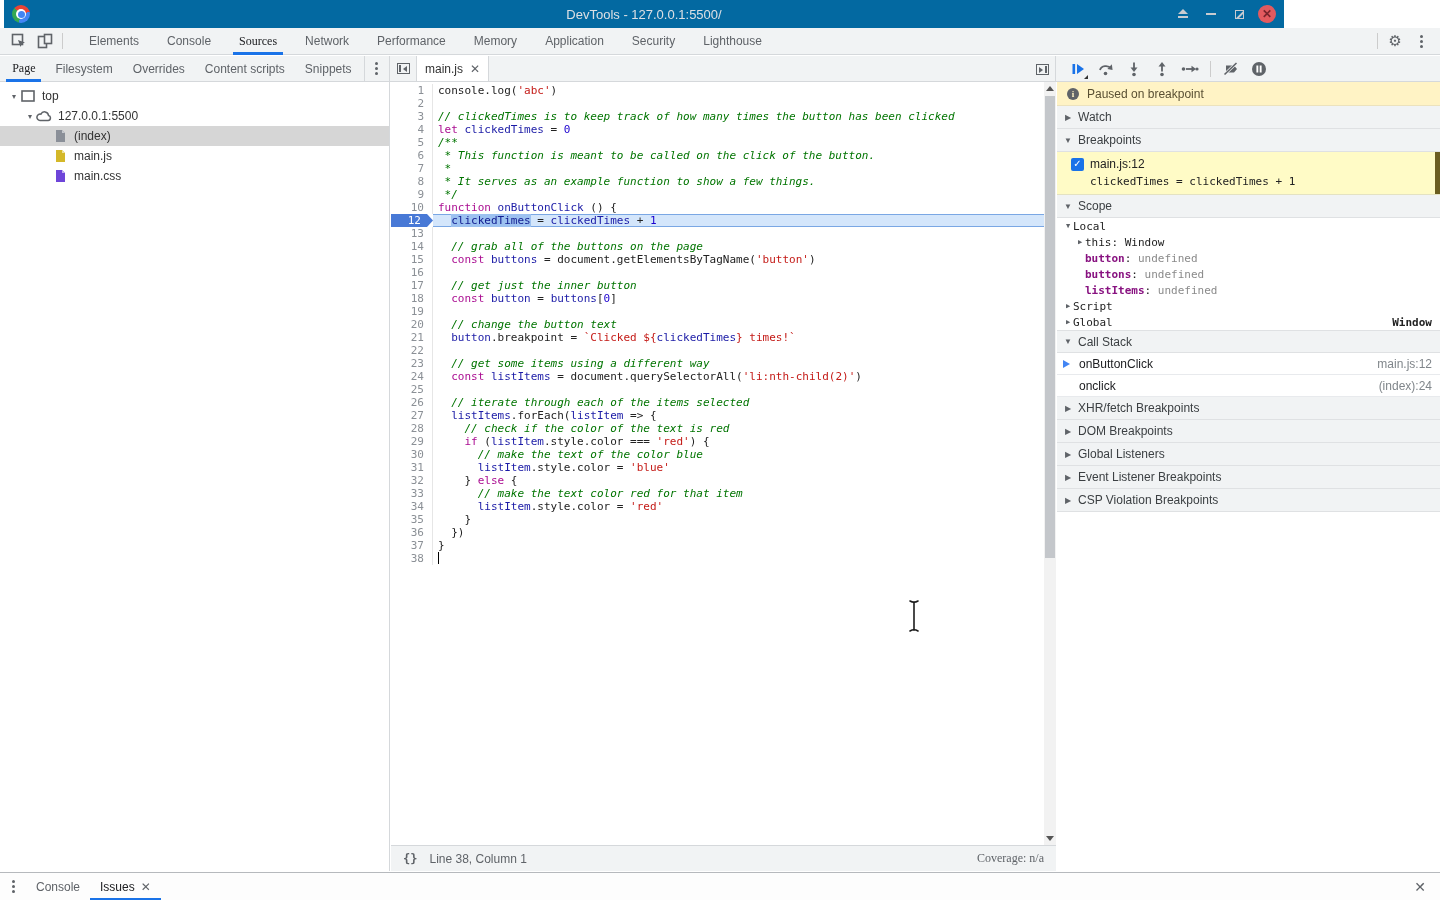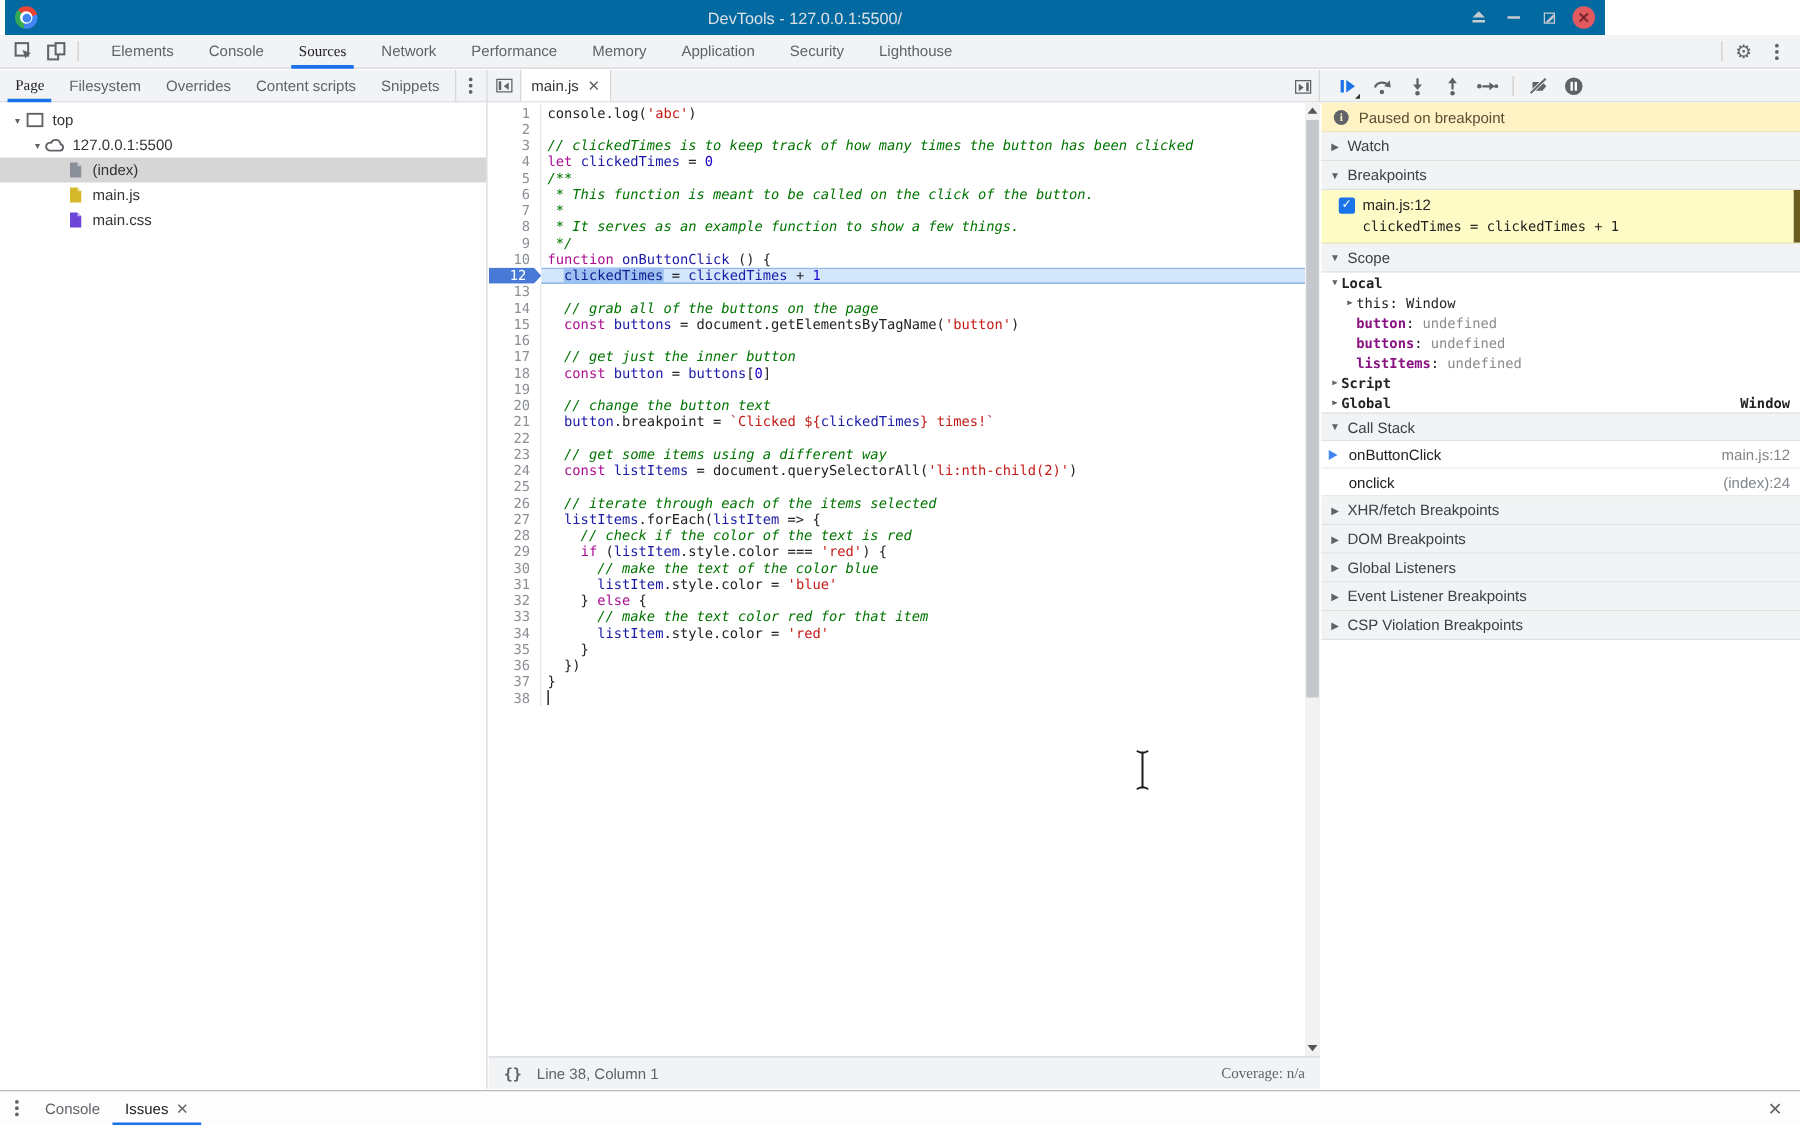--- a/index.html
+++ b/index.html
@@ -117,21 +117,21 @@
   #bp-item { position:relative; background:#fffbc6; padding:5px 0 6px 14px; border-bottom:1px solid #e4e2c2; }
   #bp-line1 { display:flex; align-items:center; gap:6px; font-size:12px; color:#222; }
   .checkbox { width:13px; height:13px; border-radius:2px; background:#1a73e8; color:#fff; font-size:10px;
     display:flex; align-items:center; justify-content:center; line-height:1; flex:none; }
   #bp-code { margin:4px 0 0 19px; font-family:"DejaVu Sans Mono", monospace; font-size:11px; color:#222; }
   #bp-strip { position:absolute; right:0; top:0; bottom:0; width:5px; background:#6b5d20; }
 
   .scope-row { height:16px; display:flex; align-items:center; font-family:"DejaVu Sans Mono", monospace;
     font-size:11px; color:#222; white-space:pre; }
   .scope-row .tri { font-size:7px; }
-  .s-bold { font-weight:bold; }
+  .s-bold { font-weight:normal; }
   .s-prop { color:#881280; font-weight:bold; }
   .s-this { color:#222; font-weight:normal; }
   .s-undef { color:#8a8a8a; }
   .s-right { margin-left:auto; padding-right:8px; font-weight:bold; }
 
   .cs-row { height:22px; display:flex; align-items:center; font-size:12px; color:#202124;
     border-bottom:1px solid #e8eaed; padding:0 8px 0 6px; background:#fff; }
   .cs-marker { width:12px; margin-right:4px; display:flex; align-items:center; }
   .cs-tri { border-top:4px solid transparent; border-bottom:4px solid transparent; border-left:7px solid #4285f4; }
   .cs-loc { margin-left:auto; color:#80868b; }

